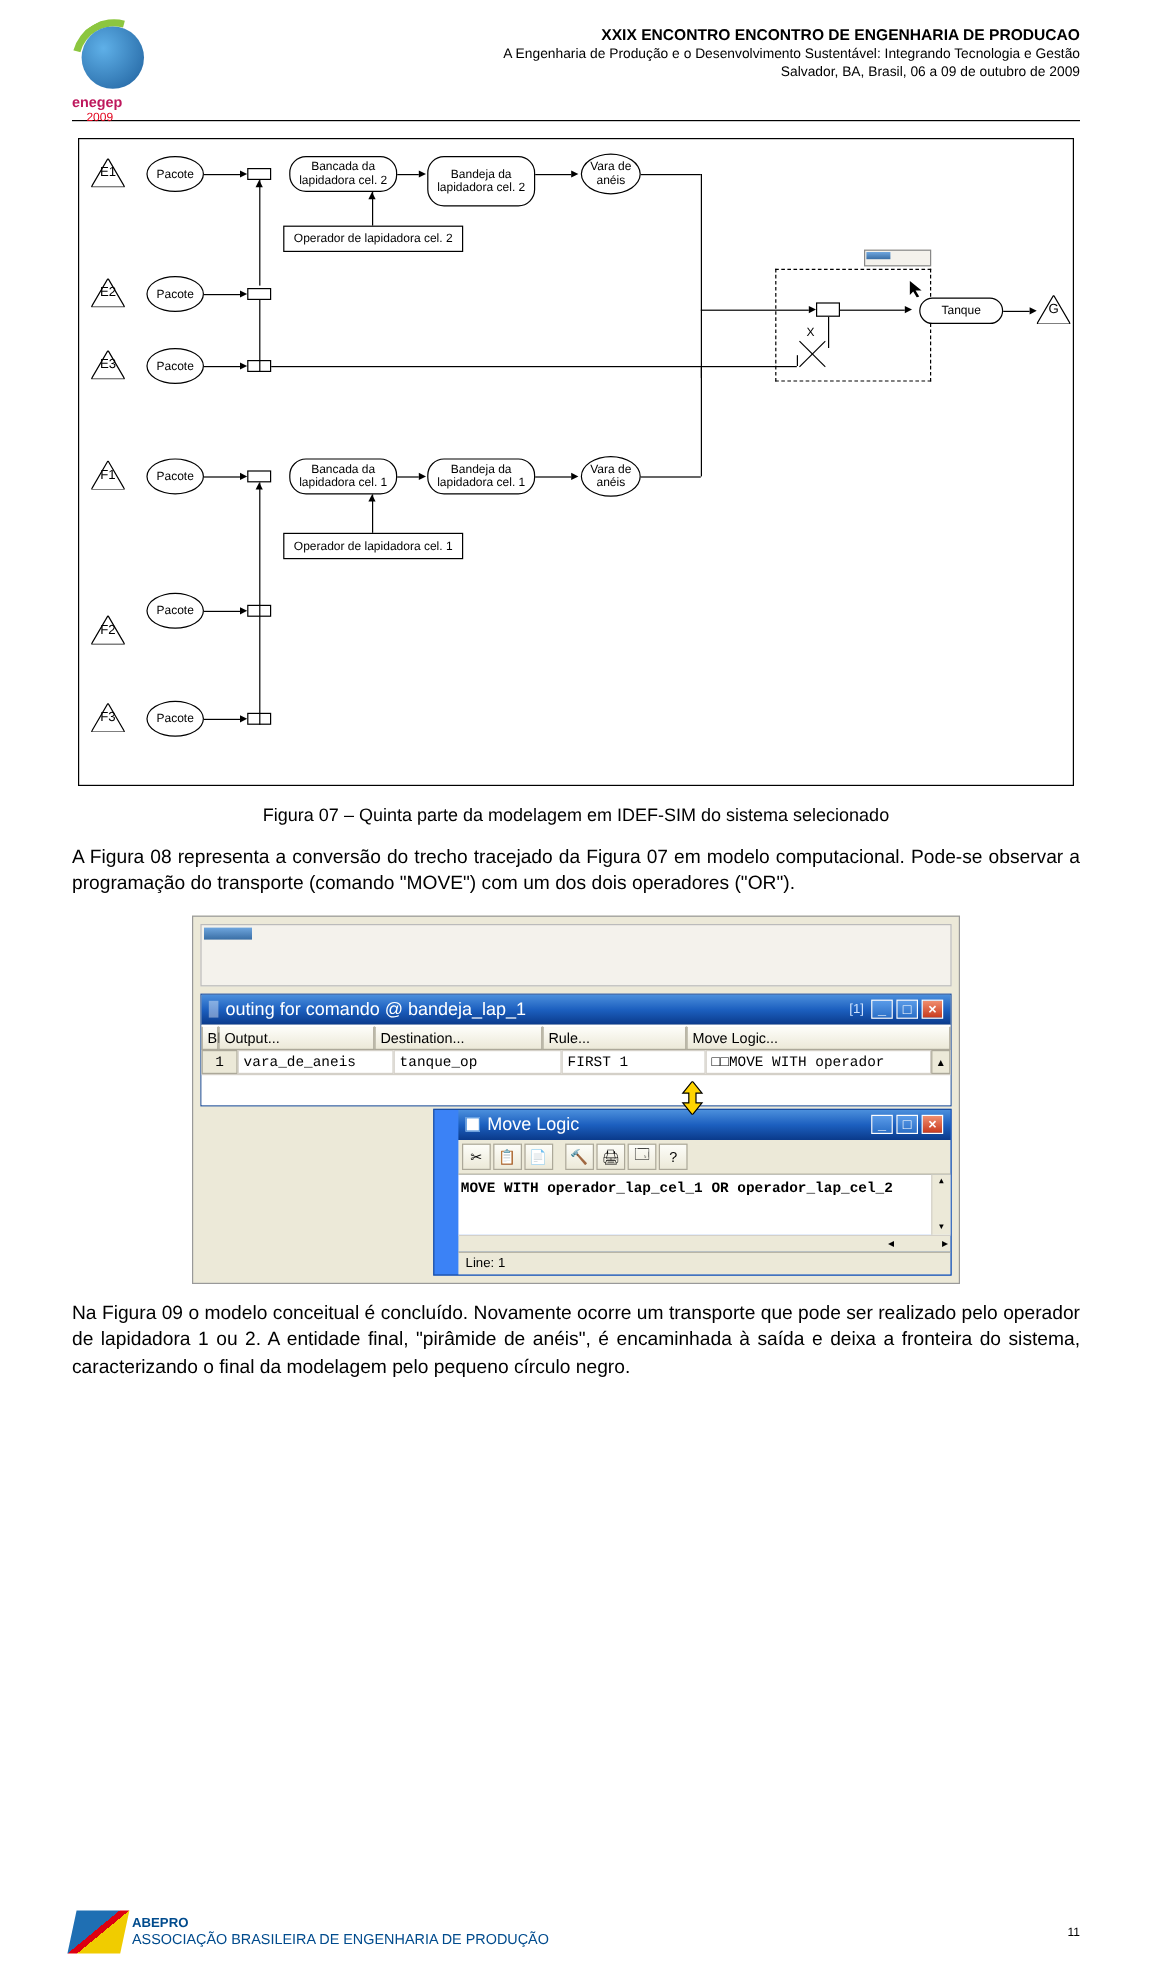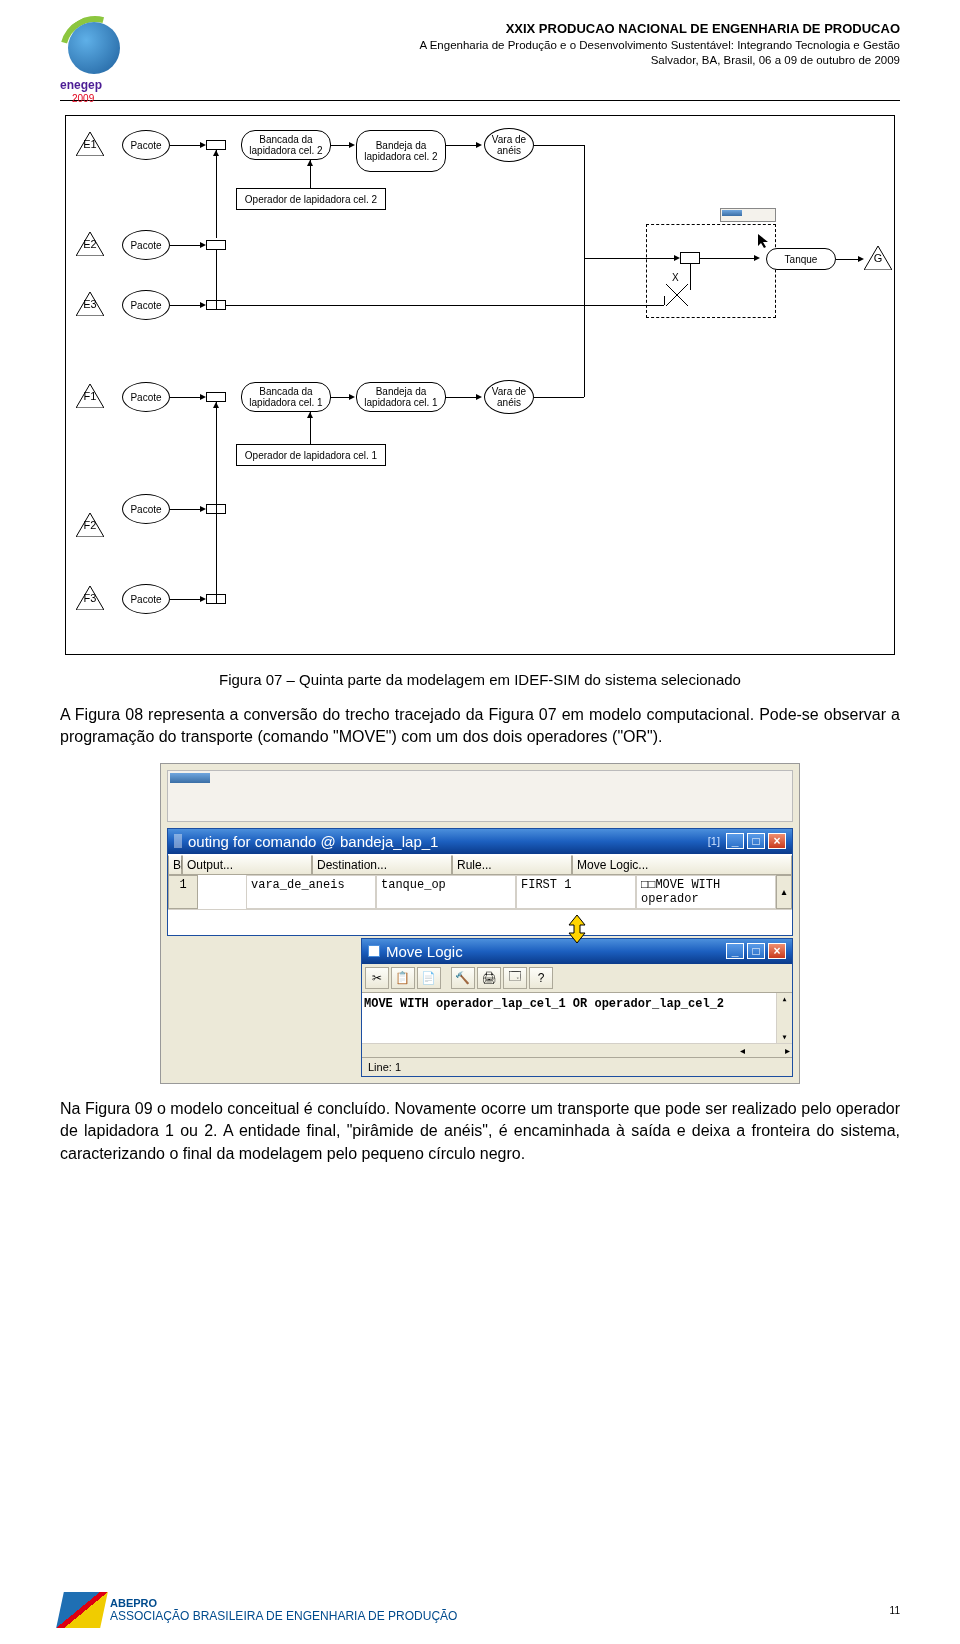--- a/index.html
+++ b/index.html
@@ -39,21 +39,21 @@
     position: absolute; top: -4px; left: 0;
     width: 70px; height: 70px;
     border: 6px solid #8cc63f;
     border-color: #8cc63f transparent transparent transparent;
     border-radius: 50%;
     transform: rotate(-30deg);
   }
   .logo .txt {
     position: absolute; bottom: -2px; left: 0;
     font-size: 12px; font-weight: bold;
-    color: #4c1d95;
+    color: #be185d;
   }
   .logo .yr {
     position: absolute; bottom: -14px; left: 12px;
     font-size: 10px; color: #e2001a;
   }
   .hdr-text {
     flex: 1;
     text-align: right;
     font-size: 12px;
     line-height: 1.35;
@@ -173,29 +173,30 @@
     border: 1px solid #aca899;
     border-top: 1px solid #fff;
     padding: 2px 4px;
     font-size: 12px;
     background: linear-gradient(#fdfdf9,#ece9d8);
   }
   .gh-c0{width:14px;} .gh-c1{width:130px;} .gh-c2{width:140px;} .gh-c3{width:120px;} .gh-c4{flex:1;}
   .gridrow { display: flex; background: #fff;}
   .gr-cell { border: 1px solid #d4d0c8; padding: 2px 4px; font-size: 12px; font-family: "Courier New", monospace; color: #000;}
   .gridrow .gr-c0{width:30px; text-align:center;background:#ece9d8;border:1px solid #aca899;} 
-  .gr-c1{width:130px;margin-left:48px;} .gr-c2{width:140px;} .gr-c3{width:120px;} .gr-c4{flex:1;}
+  .gr-c1{width:130px;} .gr-c2{width:140px;} .gr-c3{width:120px;} .gr-c4{flex:1;}
   .scroll-up{width:16px;background:#ece9d8;border:1px solid #aca899;display:flex;align-items:center;justify-content:center;font-size:10px;}
   .move-win {
     position: relative;
     margin: -4px 6px 6px 6px;
     margin-left: 200px;
     width: 432px;
     border: 1px solid #1c4ea0;
     background: #3b82f6;
+    padding-left: 20px;
   }
   .resize-arrow {
     width: 28px; height: 28px;
     position: absolute; top: -24px; left: 50%;
     transform: translateX(-50%);
   }
   .resize-arrow svg { width: 100%; height: 100%;}
   .toolbar {
     display: flex; gap: 2px;
     padding: 3px; background: #ece9d8;
@@ -235,21 +236,21 @@
 <div class="page">
 
   <div class="hdr">
     <div class="logo">
       <div class="arc"></div>
       <div class="globe"></div>
       <div class="txt">enegep</div>
       <div class="yr">2009</div>
     </div>
     <div class="hdr-text">
-      <div class="t1">XXIX PRODUCAO NACIONAL DE ENGENHARIA DE PRODUCAO</div>
+      <div class="t1">XXIX ENCONTRO ENCONTRO DE ENGENHARIA DE PRODUCAO</div>
       <div class="t2">A Engenharia de Produção e o Desenvolvimento Sustentável:  Integrando Tecnologia e Gestão</div>
       <div class="t3">Salvador, BA, Brasil,  06 a 09 de outubro de 2009</div>
     </div>
   </div>
   <hr class="hdr-rule">
 
   <div class="diagram">
 
     <div class="tri" style="top:16px;left:10px;">
       <svg viewBox="0 0 28 24">

